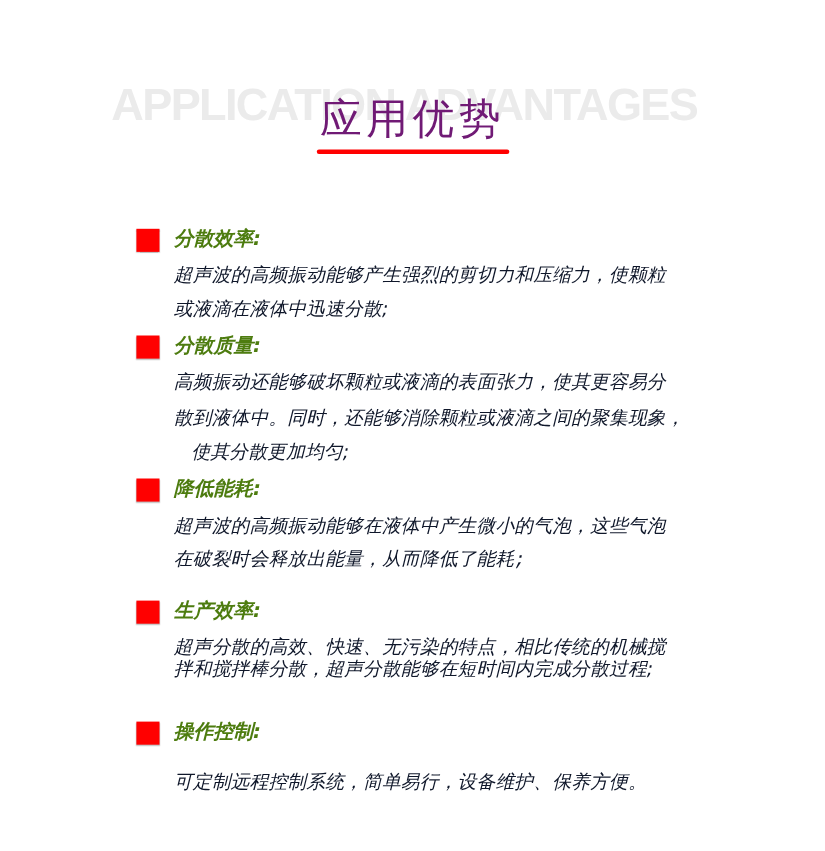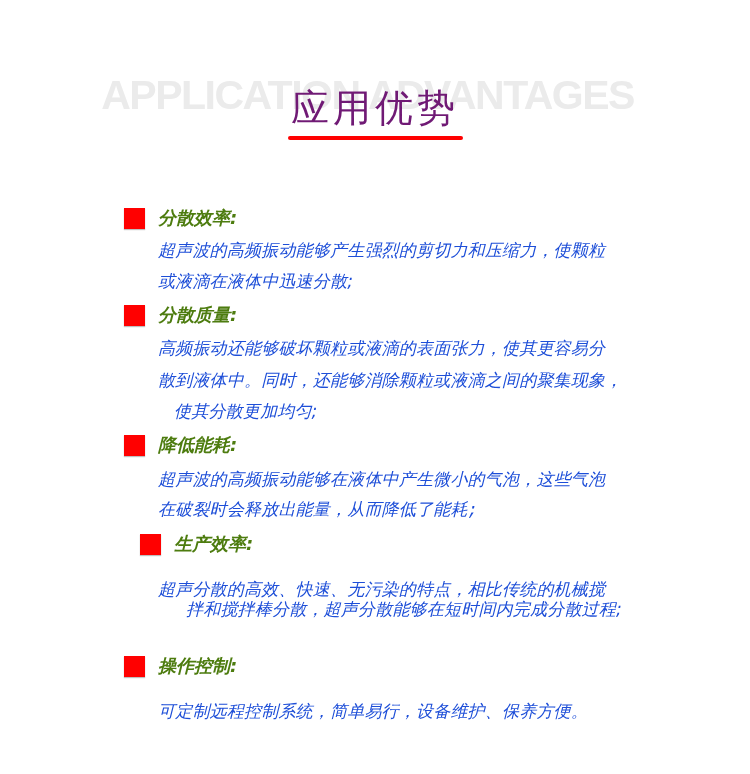--- a/index.html
+++ b/index.html
@@ -82,21 +82,21 @@
       font-style: italic;
       color: #4d7c0f;
       line-height: 24px;
       white-space: nowrap;
     }
     .body-line {
       position: absolute;
       left: 158px;
       font-size: 17px;
       font-style: italic;
-      color: #1d4ed8;
+      color: #0f172a;
       line-height: 22px;
       white-space: nowrap;
       letter-spacing: 0.2px;
     }
   </style>
 </head>
 <body>
 
 <div class="title-block">
   <div class="bg-text">APPLICATION ADVANTAGES</div>
@@ -121,26 +121,26 @@
   <div class="body-line" style="top:369px;">散到液体中。同时，还能够消除颗粒或液滴之间的聚集现象，</div>
   <div class="body-line" style="top:400px;margin-left:16px;">使其分散更加均匀;</div>
 
   <div class="section-heading" style="top:433px;">
     <div class="bullet"></div>
     <div class="heading-text">降低能耗:</div>
   </div>
   <div class="body-line" style="top:468px;">超声波的高频振动能够在液体中产生微小的气泡，这些气泡</div>
   <div class="body-line" style="top:500px;font-family:Liberation Mono, monospace;">在破裂时会释放出能量，从而降低了能耗;</div>
 
-  <div class="section-heading" style="top:532px;margin-left:16px;">
+  <div class="section-heading" style="top:544px;">
     <div class="bullet"></div>
     <div class="heading-text">生产效率:</div>
   </div>
   <div class="body-line" style="top:578px;">超声分散的高效、快速、无污染的特点，相比传统的机械搅</div>
-  <div class="body-line" style="top:598px;margin-left:28px;">拌和搅拌棒分散，超声分散能够在短时间内完成分散过程;</div>
+  <div class="body-line" style="top:598px;">拌和搅拌棒分散，超声分散能够在短时间内完成分散过程;</div>
 
   <div class="section-heading" style="top:630px;margin-top:24px;">
     <div class="bullet"></div>
     <div class="heading-text">操作控制:</div>
   </div>
   <div class="body-line" style="top:700px;text-align:center;">可定制远程控制系统，简单易行，设备维护、保养方便。</div>
 
 </div>
 
 </body></html>

